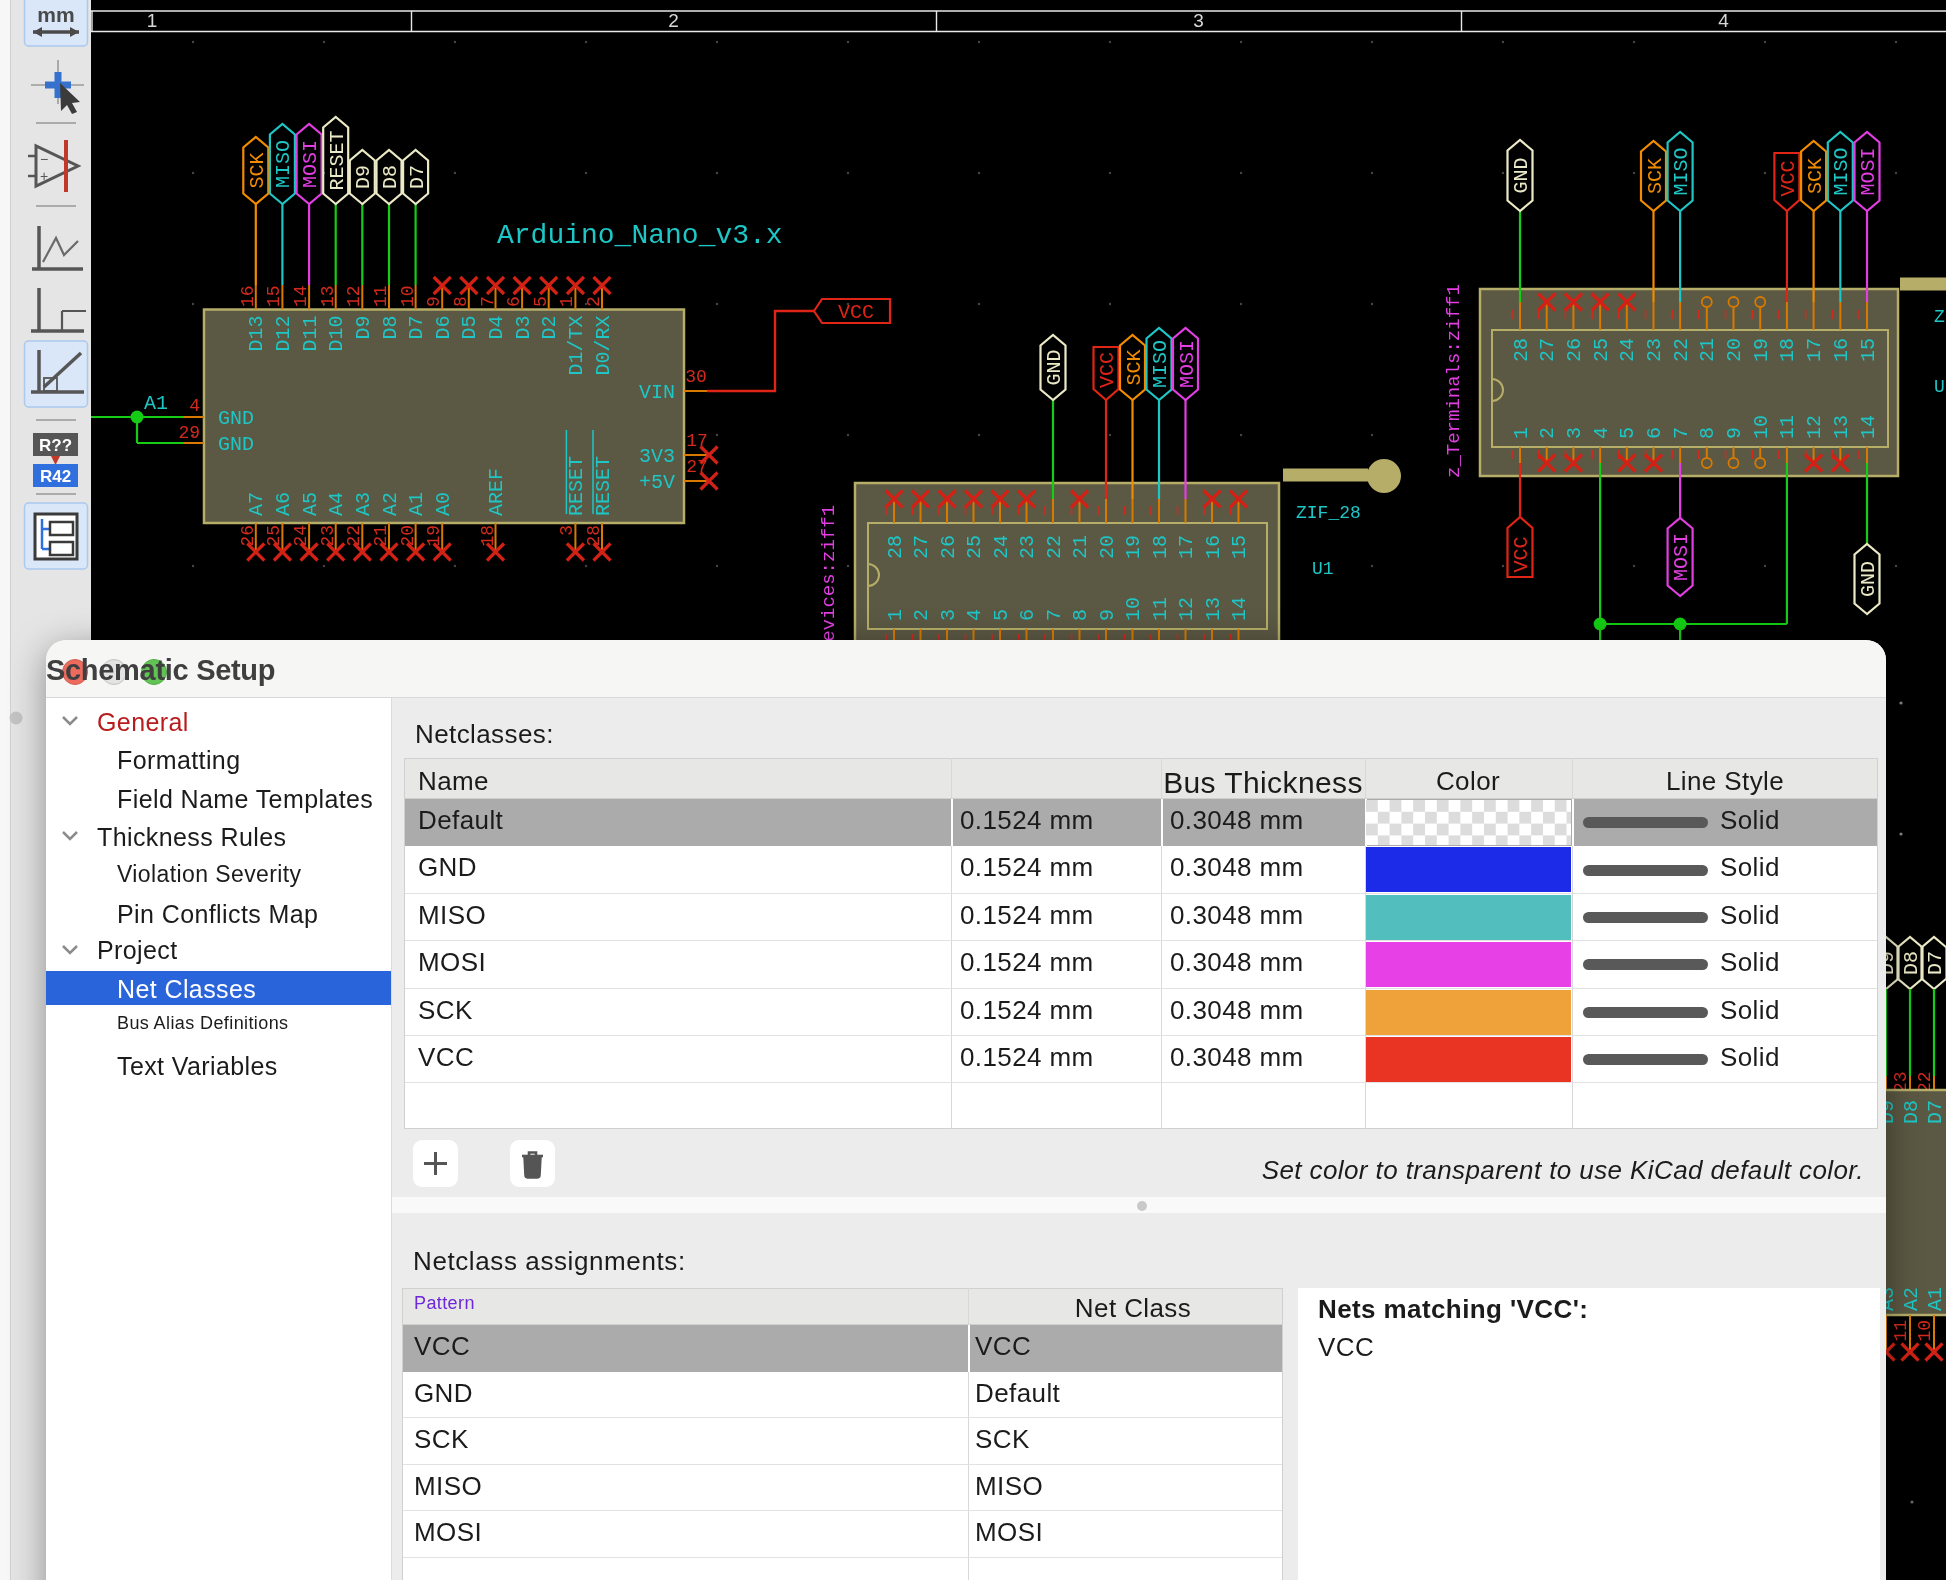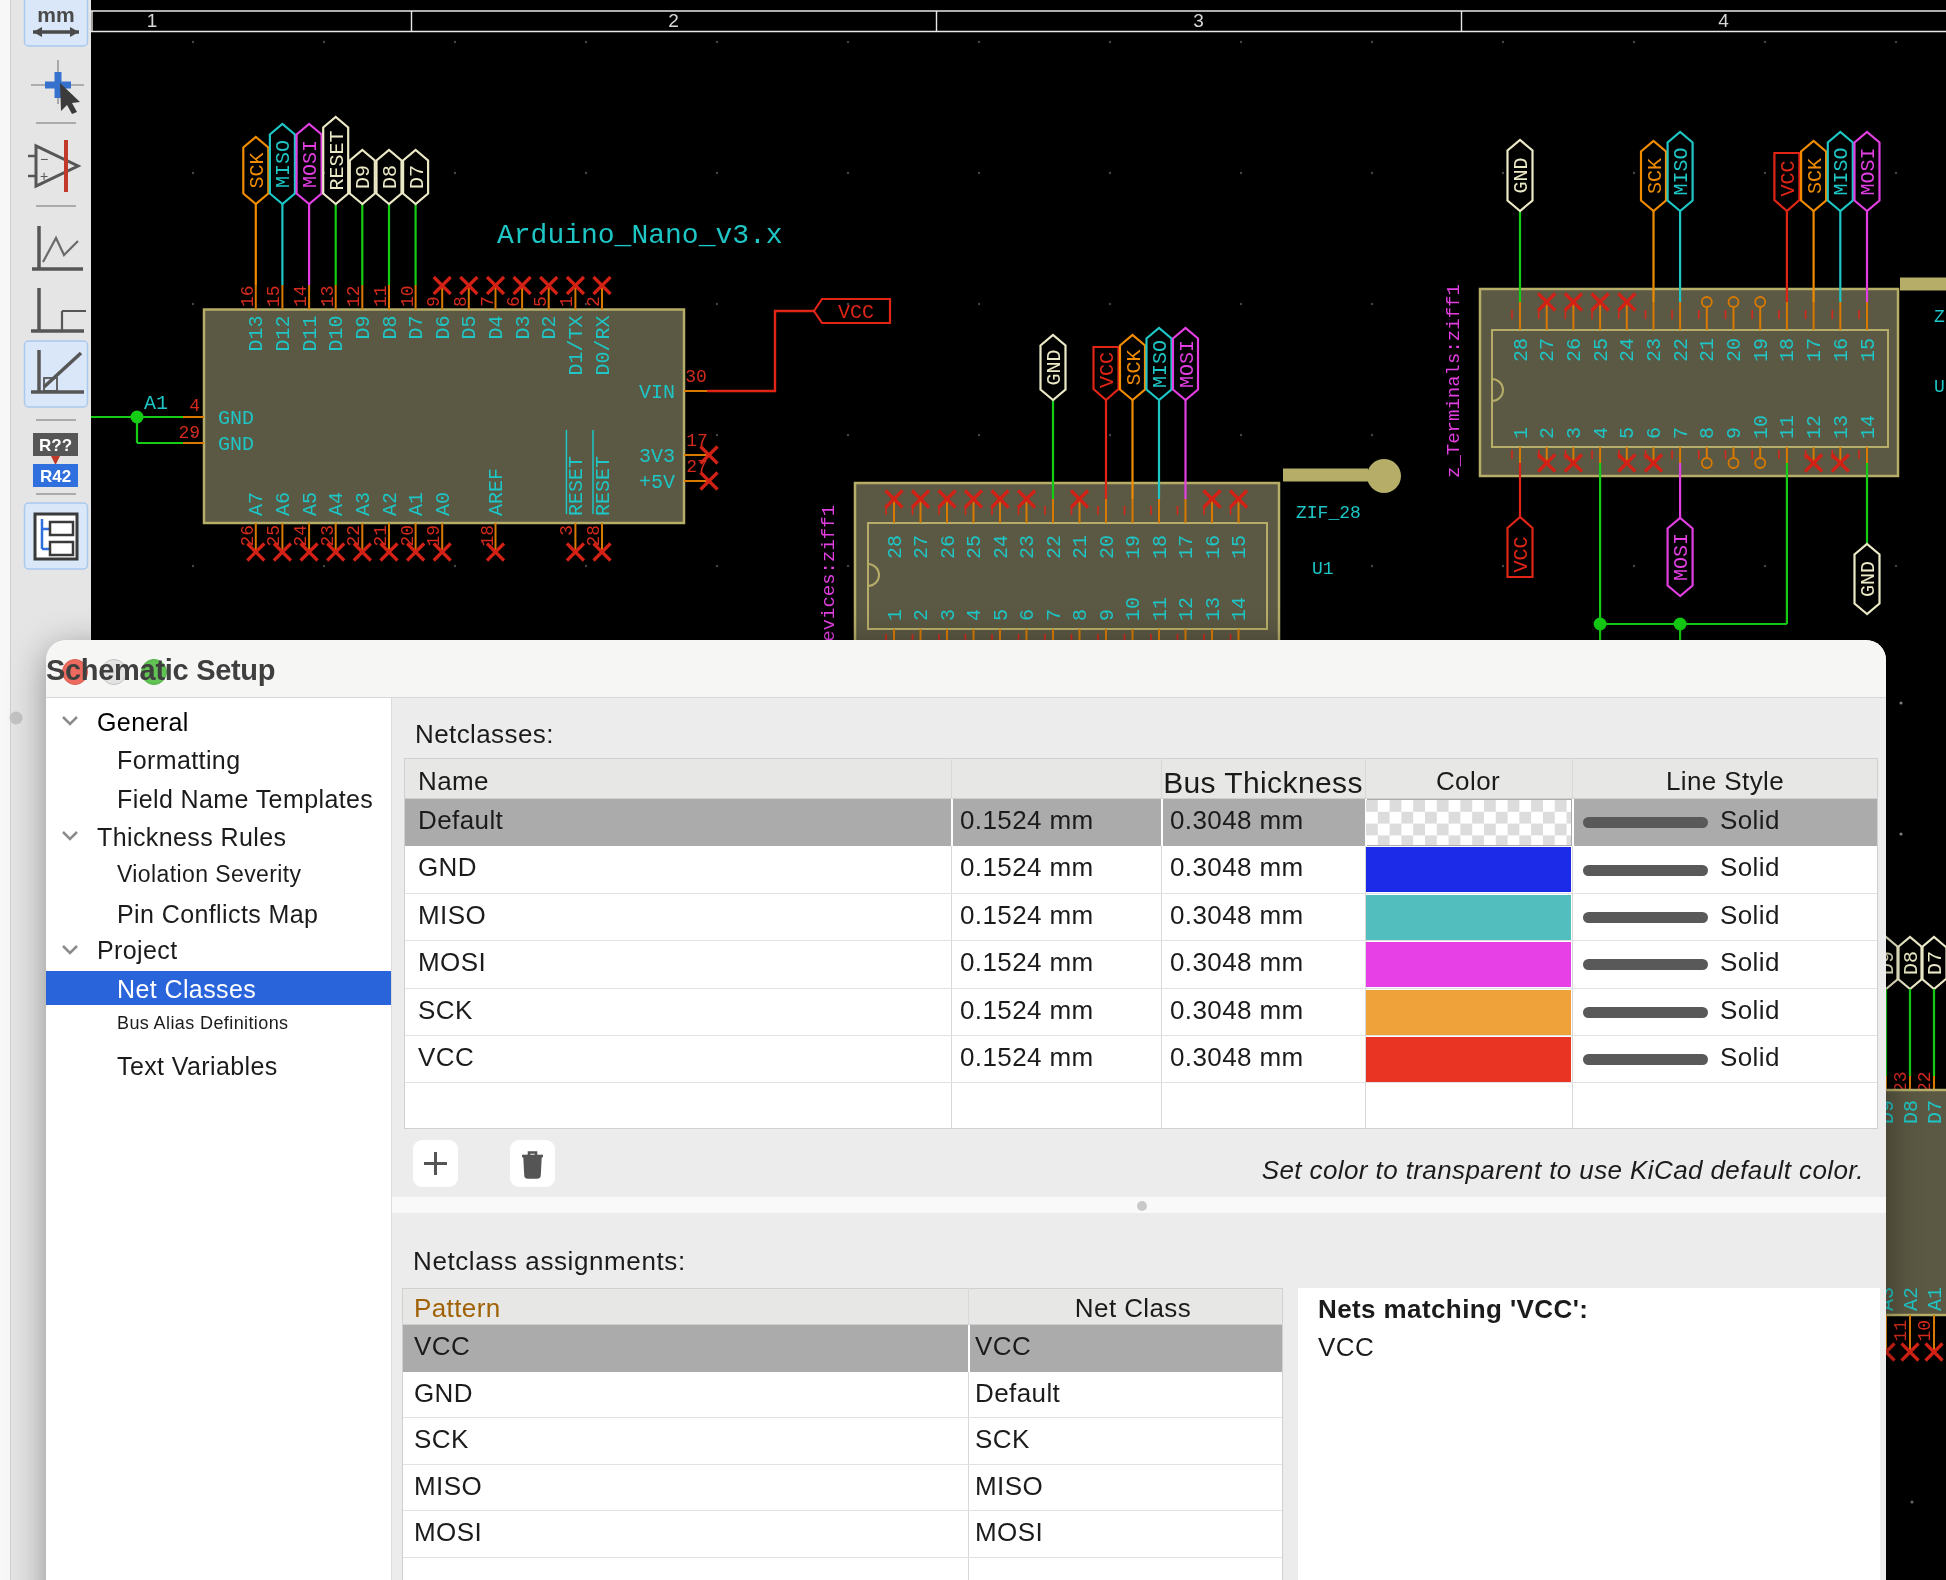--- a/index.html
+++ b/index.html
@@ -638,21 +638,21 @@
     <path d="M 42 519 L 42 549 M 42 529 L 50 529 M 42 549 L 50 549" fill="none" stroke="#2f6fde" stroke-width="2.5"></path>
     <rect x="50" y="522" width="23" height="13" fill="none" stroke="#3a3a3a" stroke-width="2.5"></rect>
     <rect x="50" y="542" width="23" height="13" fill="none" stroke="#3a3a3a" stroke-width="2.5"></rect>
     <circle cx="16" cy="718" r="6.5" fill="#c4c4c4"></circle>
   </svg>
 
 <div style="position:absolute;left:46px;top:640px;width:1840px;height:1000px;background:#ececec;border-radius:20px 20px 0 0;box-shadow:0 8px 36px rgba(0,0,0,0.38);overflow:hidden;font-family:'Liberation Sans',sans-serif;letter-spacing:0.4px">
   <div style="position:absolute;left:0;top:0;width:100%;height:57px;background:#f6f6f5;border-bottom:1px solid #d8d8d8"></div>
   <div style="position:absolute;left:0;top:58px;width:345px;height:942px;background:#fff;border-right:1px solid #dbdbdb"></div>
   <div style="position:absolute;left:0px;top:331px;width:345px;height:34px;background:#2a64db"></div>
-    <div style="position:absolute;left:51px;top:67.5px;font-size:25px;color:#000000;white-space:nowrap">General</div>
+    <div style="position:absolute;left:51px;top:67.5px;font-size:25px;color:#b91c1c;white-space:nowrap">General</div>
     <svg style="position:absolute;left:14px;top:74px" width="20" height="14">
       <path d="M 3 3 L 10 10 L 17 3" fill="none" stroke="#8b8b8b" stroke-width="2.5"></path>
     </svg>
     <div style="position:absolute;left:71px;top:106.0px;font-size:25px;color:#1b1b1b;white-space:nowrap">Formatting</div>
     <div style="position:absolute;left:71px;top:144.5px;font-size:25px;color:#1b1b1b;white-space:nowrap">Field Name Templates</div>
     <div style="position:absolute;left:51px;top:182.5px;font-size:25px;color:#1b1b1b;white-space:nowrap">Thickness Rules</div>
     <svg style="position:absolute;left:14px;top:189px" width="20" height="14">
       <path d="M 3 3 L 10 10 L 17 3" fill="none" stroke="#8b8b8b" stroke-width="2.5"></path>
     </svg>
     <div style="position:absolute;left:71px;top:221.0px;font-size:23px;color:#1b1b1b;white-space:nowrap">Violation Severity</div>
@@ -732,21 +732,21 @@
         <path d="M 19 16 V 12.5 H 26 V 16"></path>
         <path d="M 14.5 16 L 15.5 35 a 2.5 2.5 0 0 0 2.5 2.5 h 9 a 2.5 2.5 0 0 0 2.5 -2.5 L 30.5 16" fill="#555"></path>
       </g>
     </svg>
   <div style="position:absolute;left:0px;top:515px;width:1818px;text-align:right;font-size:26px;font-style:italic;color:#1b1b1b">Set color to transparent to use KiCad default color.</div>
   <div style="position:absolute;left:346px;top:557px;width:1494px;height:16px;background:#f9f9f9"></div>
   <div style="position:absolute;left:1091px;top:561px;width:10px;height:10px;border-radius:50%;background:#c9c9c9"></div>
   <div style="position:absolute;left:367px;top:606px;font-size:26px;color:#1b1b1b;letter-spacing:0.6px">Netclass assignments:</div>
   <div style="position:absolute;left:356px;top:648px;width:881px;height:352px;background:#fff;border:1px solid #d0d0d0;box-sizing:border-box"></div>
     <div style="position:absolute;left:356px;top:648px;width:881px;height:37px;background:#e7e7e6;border:1px solid #d0d0d0;box-sizing:border-box"></div>
-    <div style="position:absolute;left:368px;top:653px;font-size:26px;color:#a16207">Pattern</div>
+    <div style="position:absolute;left:368px;top:653px;font-size:18px;color:#6d28d9">Pattern</div>
     <div style="position:absolute;left:887px;top:653px;width:400px;text-align:center;font-size:26px;color:#1b1b1b">Net Class</div>
     <div style="position:absolute;left:922px;top:648px;width:1px;height:352px;background:#d8d8d8"></div>
     <div style="position:absolute;left:357px;top:685px;width:879px;height:47px;background:#ababab"></div>
     <div style="position:absolute;left:922px;top:685px;width:2px;height:47px;background:#fff"></div>
     <div style="position:absolute;left:368px;top:691px;font-size:26px;color:#1b1b1b">VCC</div>
     <div style="position:absolute;left:929px;top:691px;font-size:26px;color:#1b1b1b">VCC</div>
     <div style="position:absolute;left:357px;top:777px;width:879px;height:1px;background:#e2e2e2"></div>
     <div style="position:absolute;left:368px;top:738px;font-size:26px;color:#1b1b1b">GND</div>
     <div style="position:absolute;left:929px;top:738px;font-size:26px;color:#1b1b1b">Default</div>
     <div style="position:absolute;left:357px;top:824px;width:879px;height:1px;background:#e2e2e2"></div>

